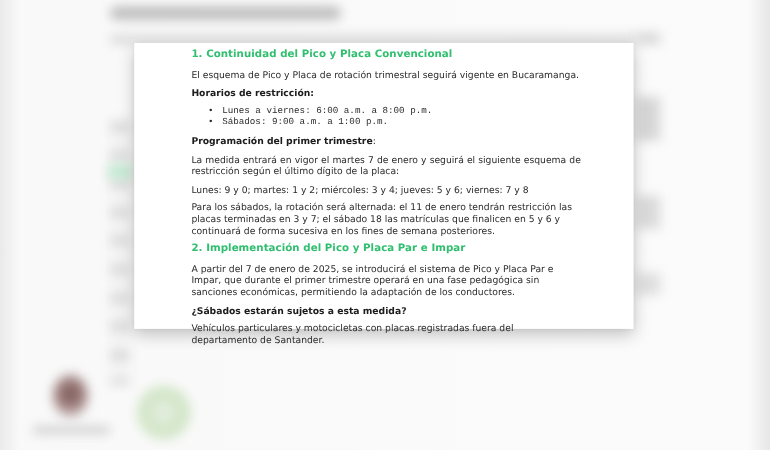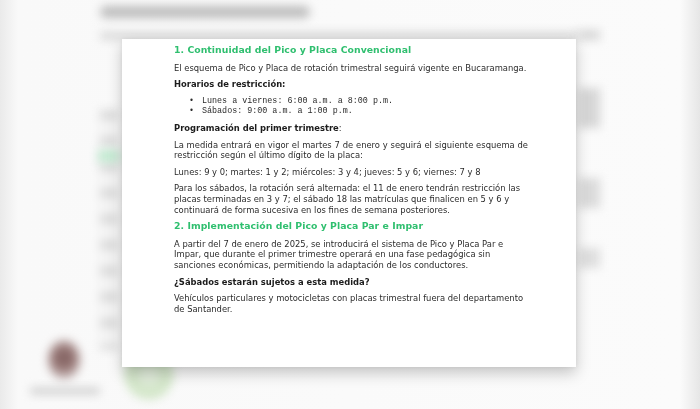--- a/index.html
+++ b/index.html
@@ -24,21 +24,21 @@
   .bg-sideR3 { left: 578px; top: 248px; width: 22px; height: 20px; background: #dedede; }
   .bg-sideR0 { left: 578px; top: 30px; width: 22px; height: 10px; background: #d6d6d6; }
   .bg-avatar { left: 48px; top: 340px; width: 32px; height: 40px; border-radius: 50%;
     background: radial-gradient(circle at 50% 45%, #7a5a5a 0, #9a7a78 40%, #d8d0d0 80%); }
   .bg-avatar-cap { left: 30px; top: 388px; width: 70px; height: 6px; background: #c9c9c9; border-radius: 3px; }
   .bg-logo { left: 124px; top: 350px; width: 50px; height: 50px; border-radius: 50%;
     background: radial-gradient(circle, #e8f0e4 0, #cfe4c4 55%, #e9f2e5 85%); }
 
   
   .card {
-    position: absolute; left: 122px; top: 39px; width: 454px; height: 328px;
+    position: absolute; left: 122px; top: 39px; width: 454px; height: 260px;
     background: #ffffff;
     box-shadow: 0 6px 14px rgba(0,0,0,0.22), 0 0 4px rgba(0,0,0,0.06);
     box-sizing: border-box; padding: 6px 0 0 52px;
     color: #2b2b2b; font-size: 8.4px; line-height: 10.6px;
   }
   .h { color: #2fbf6f; font-weight: bold; font-size: 9.3px; margin: 0 0 7px 0; letter-spacing: 0.05px; }
   .p { margin: 0 0 6px 0; width: 354px; }
   .j { text-align: justify; }
   .b { font-weight: bold; color: #1d1d1d; margin: 0 0 6px 0; }
   ul.list { margin: 0 0 6px 0; padding: 0 0 0 28px; list-style: none; }
@@ -70,14 +70,14 @@
     <li>Lunes a viernes: 6:00 a.m. a 8:00 p.m.</li>
     <li>Sábados: 9:00 a.m. a 1:00 p.m.</li>
   </ul>
   <div class="p"><span class="b" style="margin:0">Programación del primer trimestre</span><span>:</span></div>
   <div class="p j">La medida entrará en vigor el martes 7 de enero y seguirá el siguiente esquema de restricción según el último dígito de la placa:</div>
   <div class="p">Lunes: 9 y 0; martes: 1 y 2; miércoles: 3 y 4; jueves: 5 y 6; viernes: 7 y 8</div>
   <div class="p">Para los sábados, la rotación será alternada: el 11 de enero tendrán restricción las placas terminadas en 3 y 7; el sábado 18 las matrículas que finalicen en 5 y 6 y continuará de forma sucesiva en los fines de semana posteriores.</div>
   <div class="h">2. Implementación del Pico y Placa Par e Impar</div>
   <div class="p">A partir del 7 de enero de 2025, se introducirá el sistema de Pico y Placa Par e Impar, que durante el primer trimestre operará en una fase pedagógica sin sanciones económicas, permitiendo la adaptación de los conductores.</div>
   <div class="b">¿Sábados estarán sujetos a esta medida?</div>
-  <div class="p">Vehículos particulares y motocicletas con placas trimestral fuera del departamento de Santander.</div>
+  <div class="p">Vehículos particulares y motocicletas con placas registradas fuera del departamento de Santander.</div>
 </div>
 
 </body></html>

